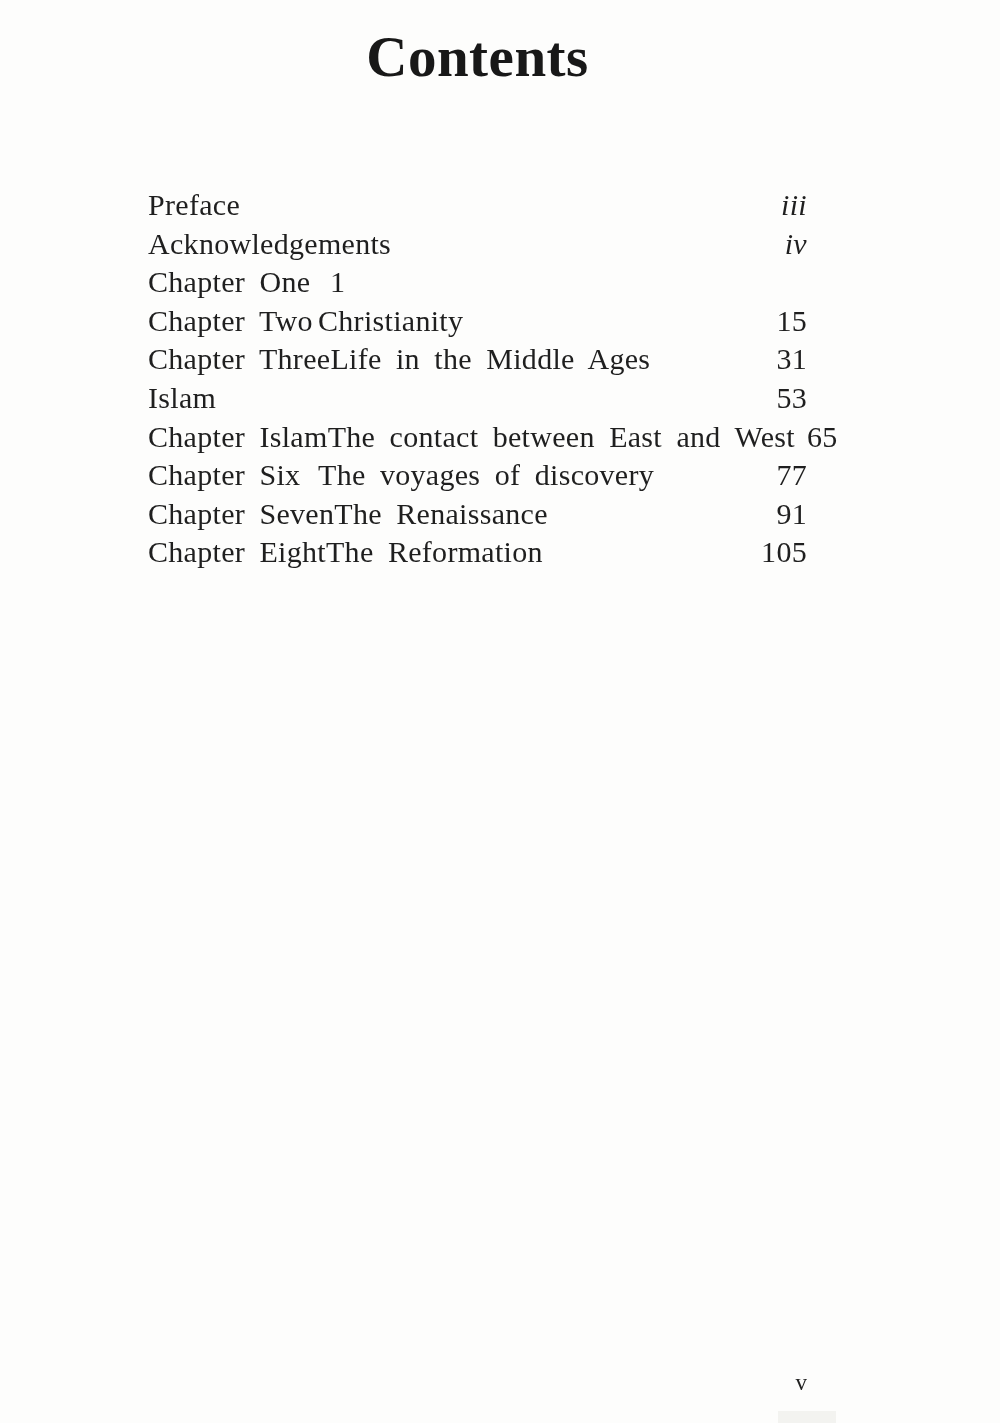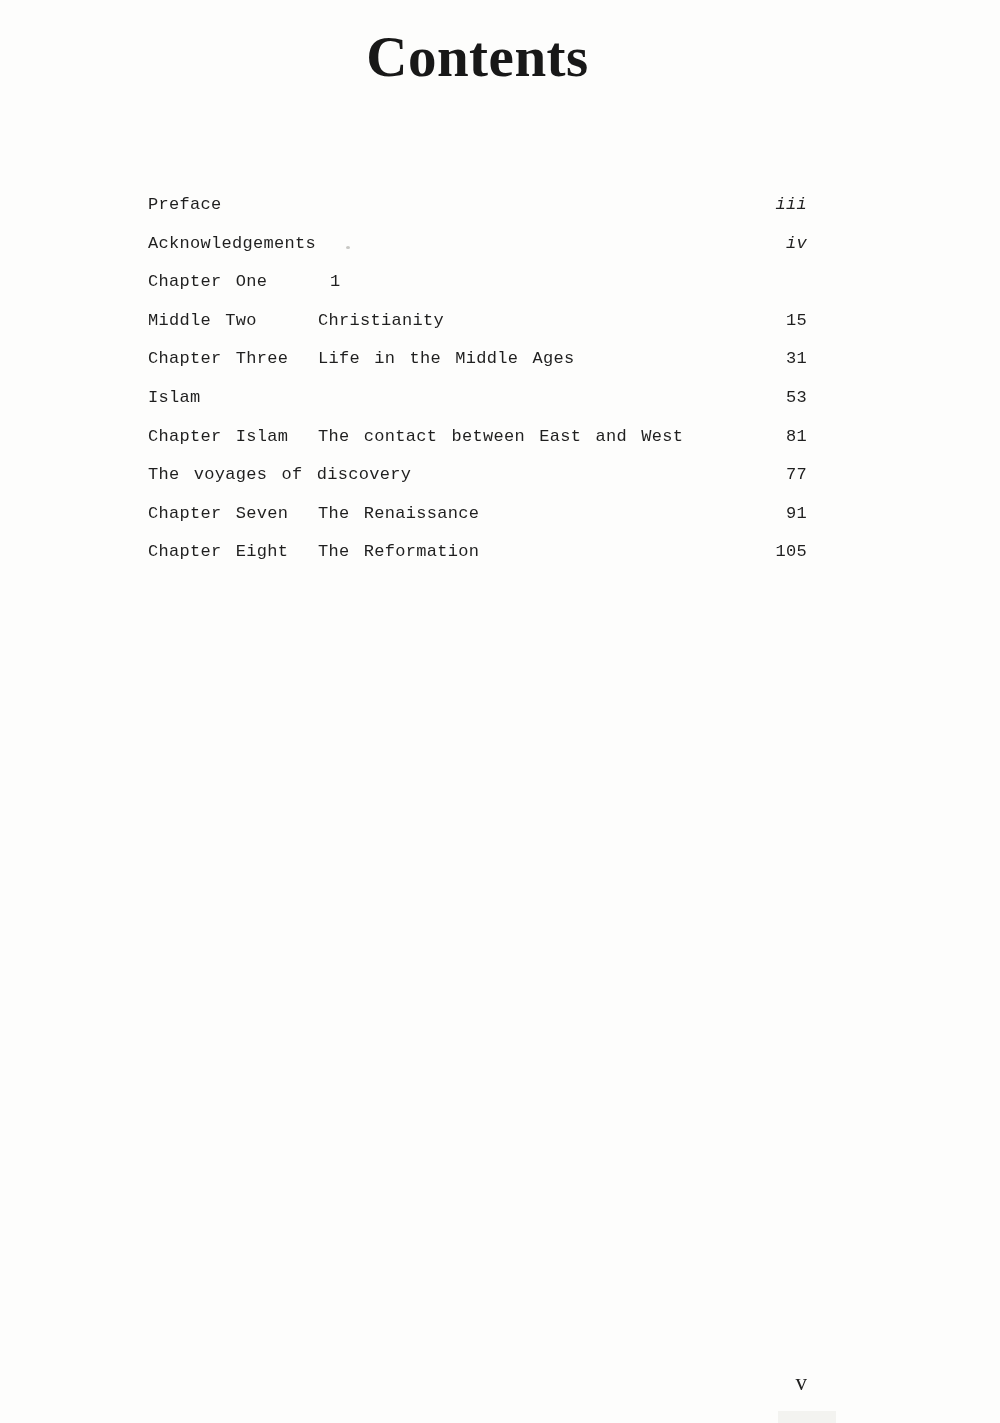--- a/index.html
+++ b/index.html
@@ -36,24 +36,23 @@
     position: absolute;
     top: 186px;
     left: 148px;
     width: 659px;
   }
   .toc-row {
     display: flex;
     align-items: baseline;
     height: 38.6px;
     line-height: 38.6px;
-    font-size: 17px;
+    font-size: 30px;
     letter-spacing: 0.3px;
     white-space: nowrap;
-    font-family: Liberation Mono, monospace;
   }
   .toc-label {
     flex: 0 0 auto;
     min-width: 170px;
     word-spacing: 0.22em;
   }
   .toc-title {
     flex: 1 1 auto;
     word-spacing: 0.22em;
   }
@@ -114,43 +113,44 @@
     <span class="toc-title"></span>
     <span class="toc-page italic">iv</span>
   </div>
 
   <div class="toc-row">
     <span class="toc-label">Chapter One</span>
     <span class="toc-page">1</span>
   </div>
 
   <div class="toc-row">
-    <span class="toc-label">Middle Two</span>
+    <span class="toc-label">Chapter Two</span>
     <span class="toc-title">Christianity</span>
     <span class="toc-page">15</span>
   </div>
 
   <div class="toc-row">
     <span class="toc-label">Chapter Three</span>
     <span class="toc-title">Life in the Middle Ages</span>
     <span class="toc-page">31</span>
   </div>
 
   <div class="toc-row">
     <span class="toc-title">Islam</span>
     <span class="toc-page">53</span>
   </div>
 
   <div class="toc-row">
     <span class="toc-label">Chapter Islam</span>
     <span class="toc-title">The contact between East and West</span>
-    <span class="toc-page">81</span>
+    <span class="toc-page">65</span>
   </div>
 
   <div class="toc-row">
+    <span class="toc-label">Chapter Six</span>
     <span class="toc-title">The voyages of discovery</span>
     <span class="toc-page">77</span>
   </div>
 
   <div class="toc-row">
     <span class="toc-label">Chapter Seven</span>
     <span class="toc-title">The Renaissance</span>
     <span class="toc-page">91</span>
   </div>
 

